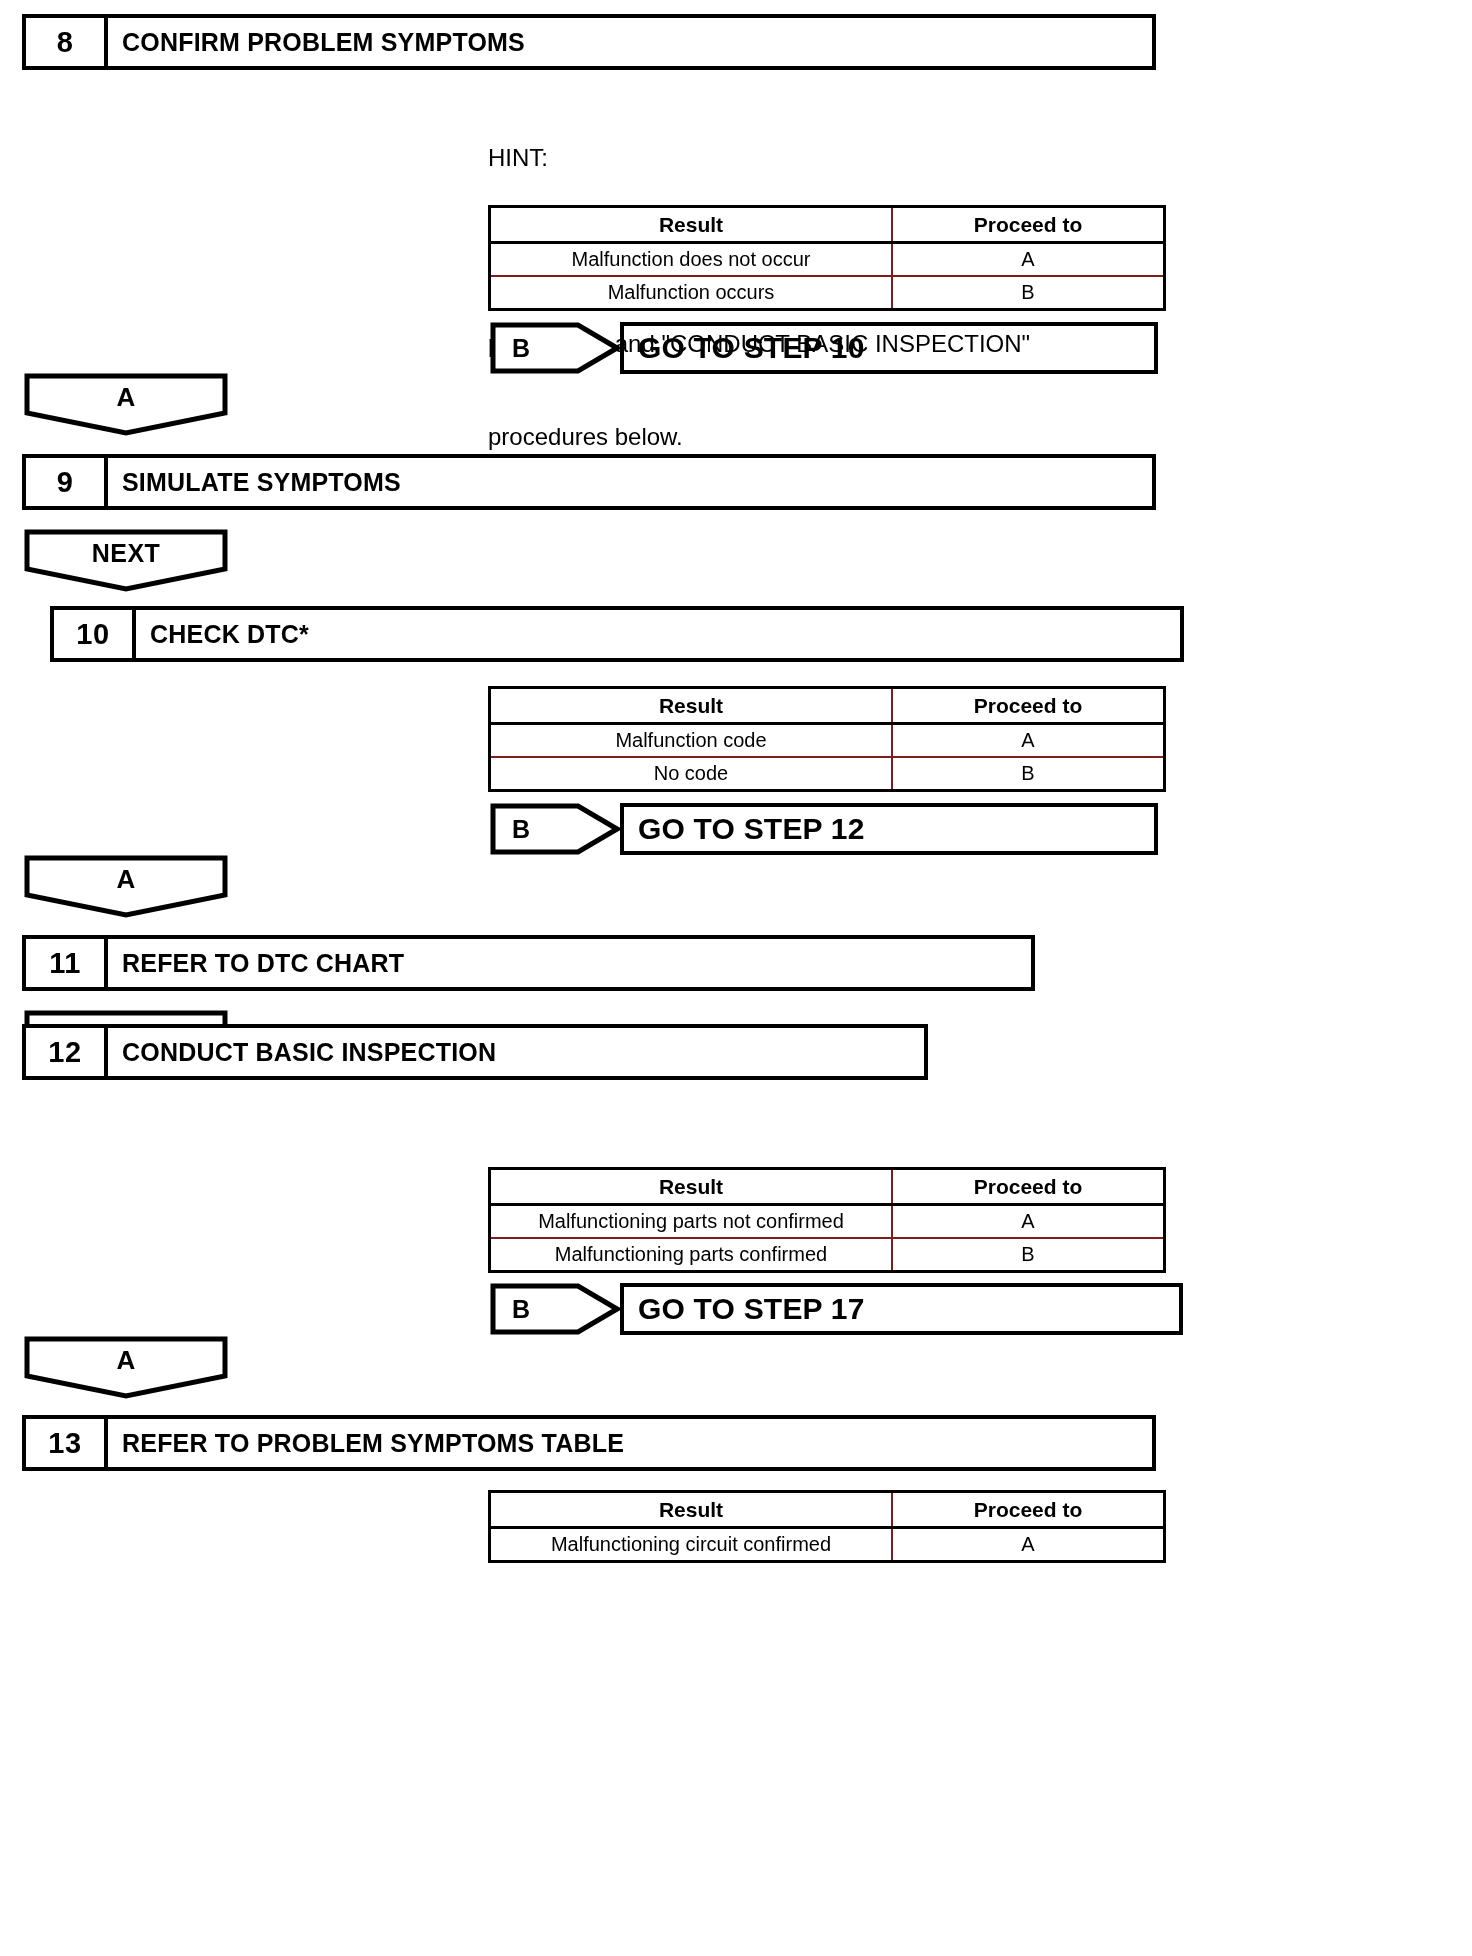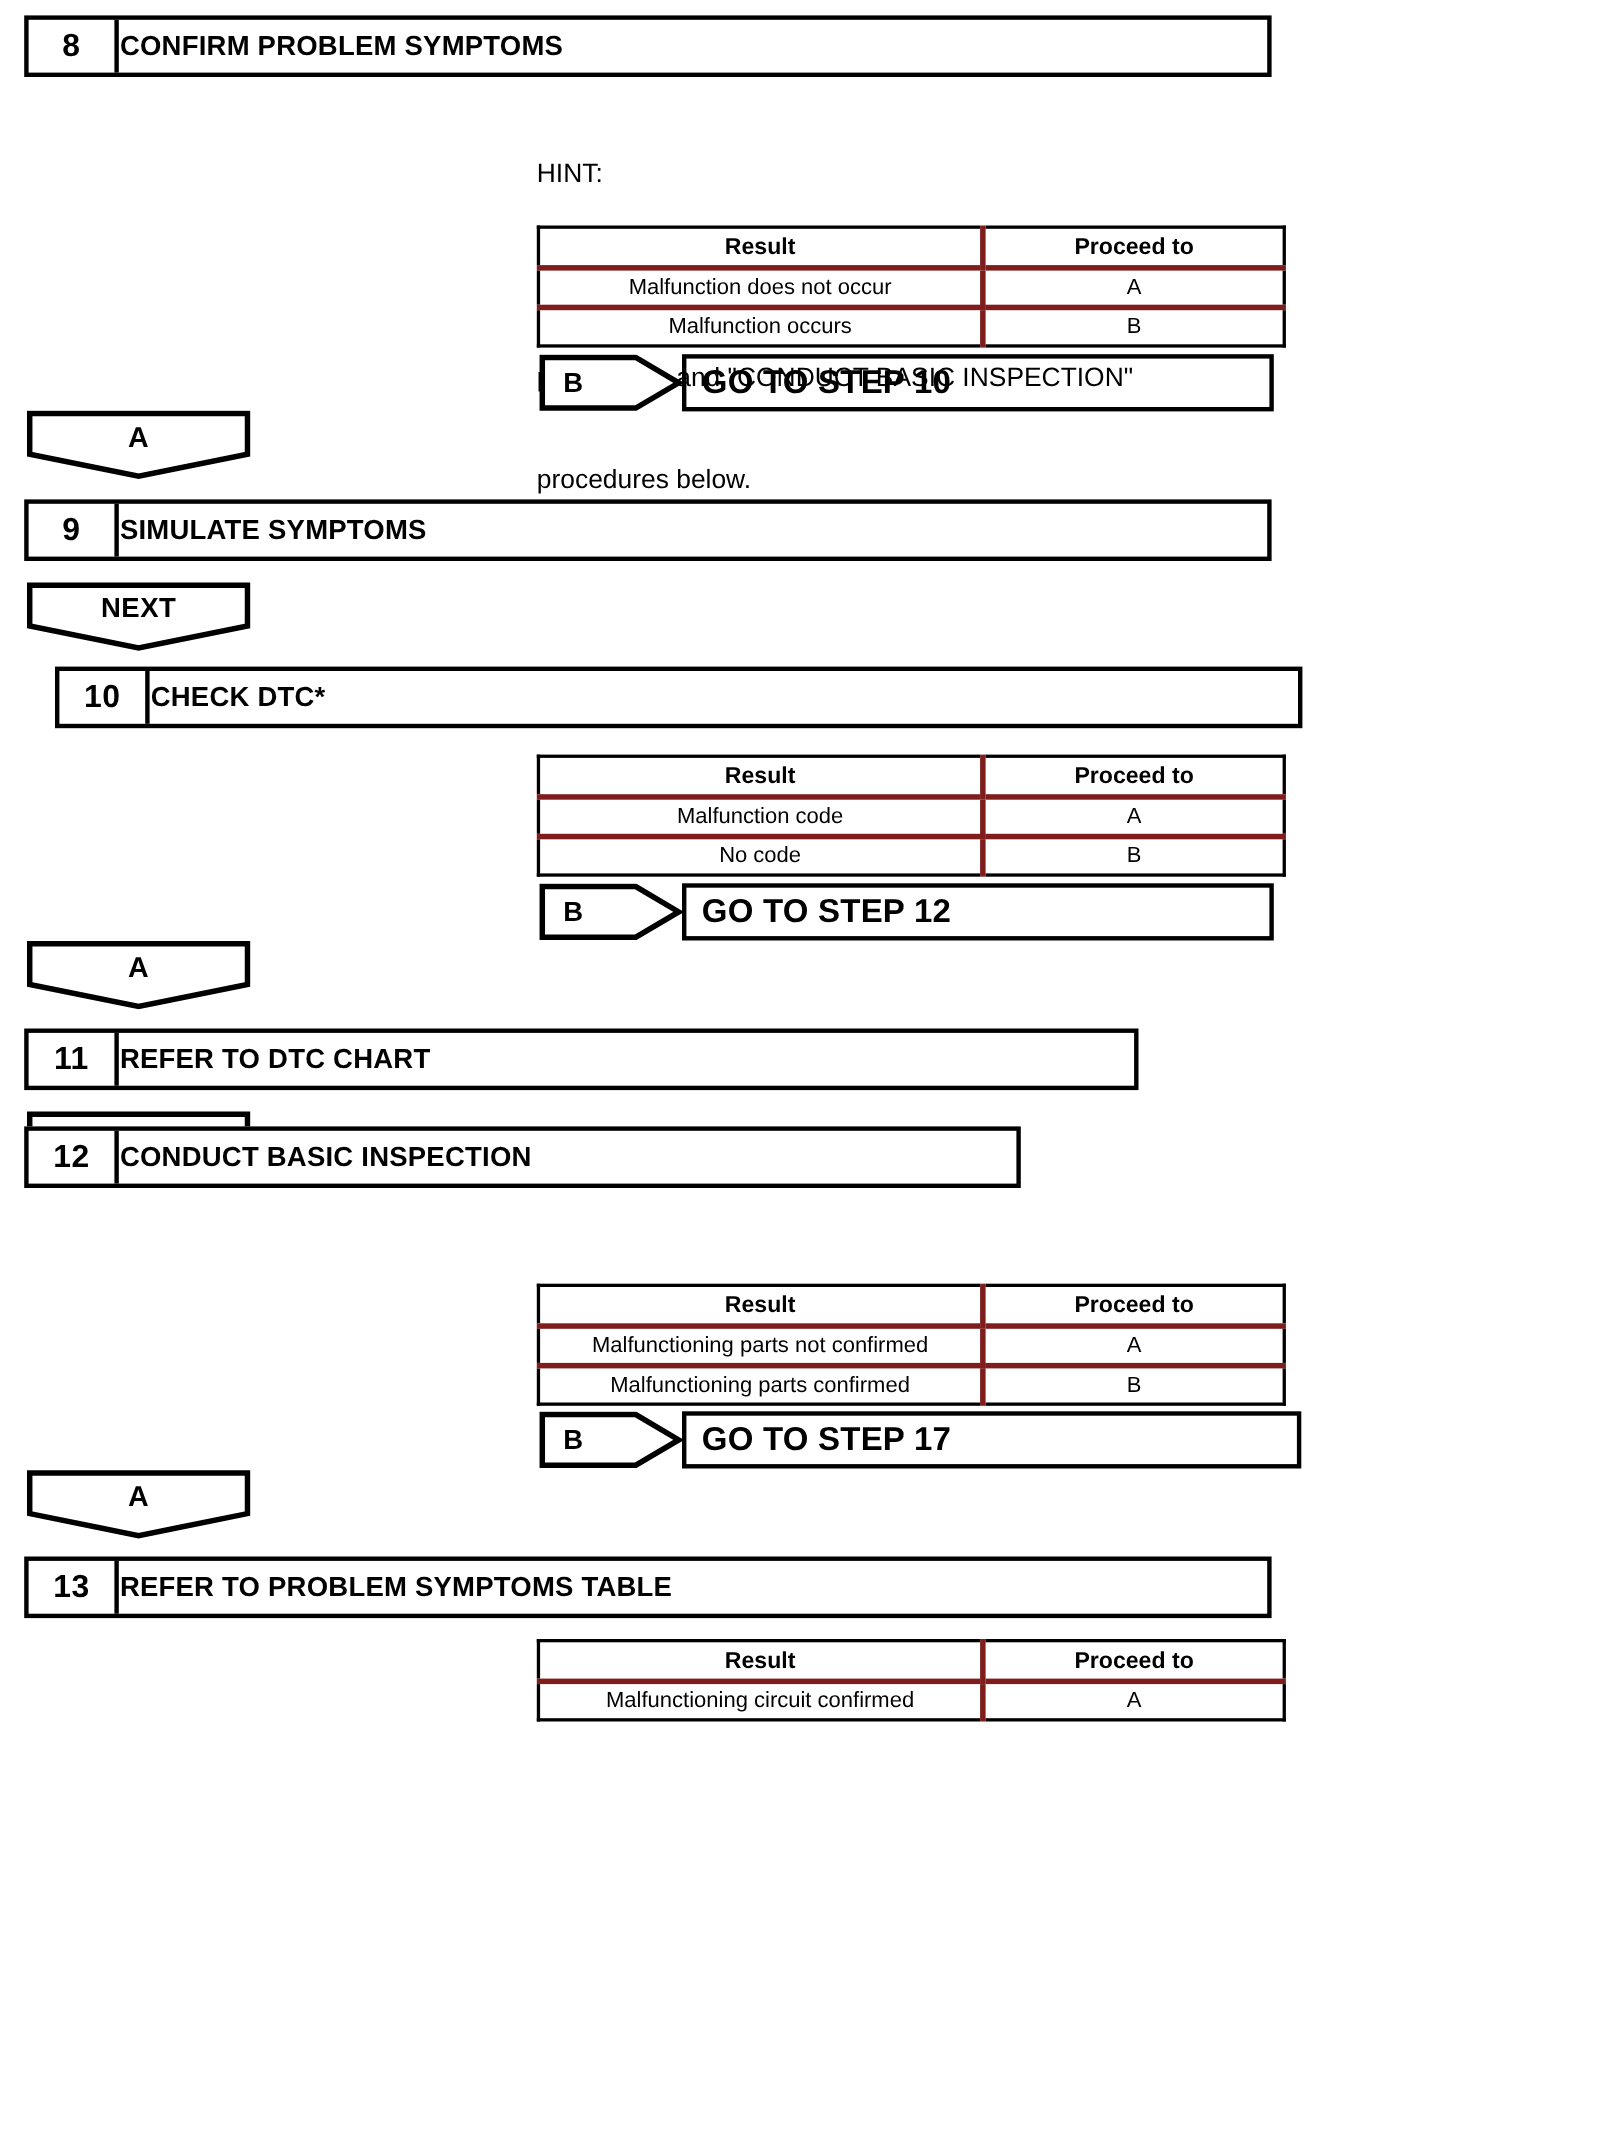--- a/index.html
+++ b/index.html
@@ -15,37 +15,37 @@
     position:absolute;display:flex;align-items:stretch;
     border:4px solid #000;background:#fff;box-sizing:border-box;
     height:56px;
   }
   .step-num{
     width:82px;display:flex;align-items:center;justify-content:center;
     border-right:4px solid #000;box-sizing:border-box;
     font-size:29px;font-weight:bold;letter-spacing:.5px;
   }
   .step-title{
-    flex:1;display:flex;align-items:center;padding-left:1px;
+    flex:1;display:flex;align-items:center;padding-left:14px;
     font-size:25px;font-weight:bold;letter-spacing:.2px;
   }
 
   
   .hint{
     position:absolute;font-size:24px;line-height:31px;
     letter-spacing:0px;white-space:pre;
   }
 
   
   .rtable{
     position:absolute;border-collapse:collapse;background:#fff;
     table-layout:fixed;
   }
   .rtable td,.rtable th{
-    border:5px solid #7f1d1d;text-align:center;font-size:20px;
+    border:2px solid #7f1d1d;text-align:center;font-size:20px;
     font-weight:normal;padding:0;height:31px;vertical-align:middle;
   }
   .rtable thead th{
     font-weight:bold;font-size:21px;height:33px;
     border-top:3px solid #000;border-bottom:3px solid #000;
   }
   .rtable .c-result{width:400px;}
   .rtable .c-proceed{width:270px;}
   .rtable tbody tr:last-child td{border-bottom:3px solid #000;}
   .rtable thead th:first-child,.rtable tbody td:first-child{border-left:3px solid #000;}

